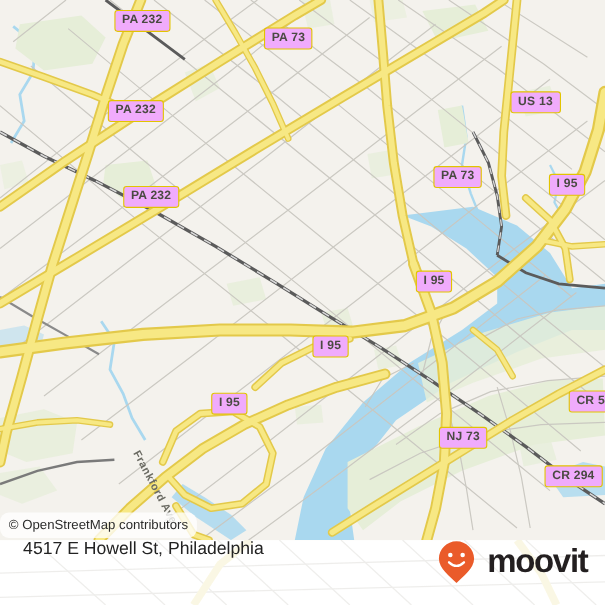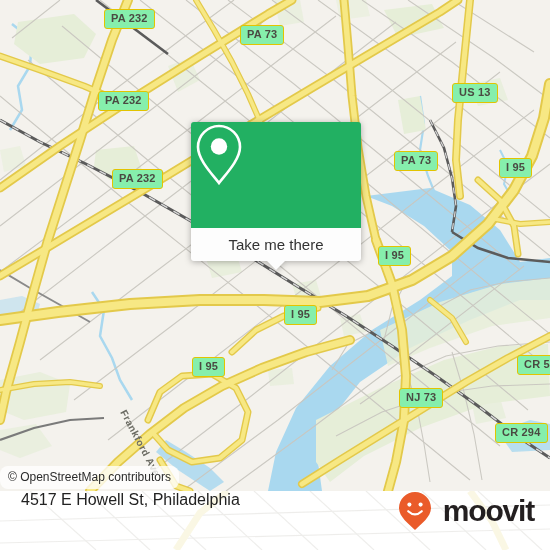--- a/index.html
+++ b/index.html
@@ -6,21 +6,21 @@
   body{font-family:"Liberation Sans",sans-serif;}
   #app{position:relative;width:550px;height:550px;overflow:hidden;background:#f2f0ea;}
 
   
   #map{position:absolute;left:0;top:0;width:550px;height:491px;overflow:hidden;background:#f4f2ed;}
   #map svg{position:absolute;left:0;top:0;}
 
   
   .shield{
     position:absolute;
-    background:#86efac;
+    background:#f0abfc;
     border:1.5px solid #e2c400;
     border-radius:3px;
     color:#4a4a42;
     font-weight:bold;
     font-size:11px;
     line-height:1;
     padding:3px 6px 4px 6px;
     white-space:nowrap;
     letter-spacing:0.2px;
     font-family:"Liberation Sans",sans-serif;
@@ -268,48 +268,36 @@
           <path d="M 0,390 L 34,384 L 70,382 L 100,386" stroke-width="3.6"></path>
         </g>
 
       </g>
     </svg>
 
     <div id="shield-layer">
         <div class="shield" style="left: 104px; top: 9px;">PA 232</div>
         <div class="shield" style="left: 240px; top: 25px;">PA 73</div>
         <div class="shield" style="left: 98px; top: 91px;">PA 232</div>
-        <div class="shield" style="left: 452px; top: 83px;">US 13</div>
+        <div class="shield" style="left: 464px; top: 83px;">US 13</div>
         <div class="shield" style="left: 112px; top: 169px;">PA 232</div>
         <div class="shield" style="left: 394px; top: 151px;">PA 73</div>
         <div class="shield" style="left: 499px; top: 158px;">I 95</div>
         <div class="shield" style="left: 378px; top: 246px;">I 95</div>
         <div class="shield" style="left: 284px; top: 305px;">I 95</div>
         <div class="shield" style="left: 192px; top: 357px;">I 95</div>
         <div class="shield" style="left: 399px; top: 388px;">NJ 73</div>
         <div class="shield" style="left: 517px; top: 355px;">CR 54</div>
         <div class="shield" style="left: 495px; top: 423px;">CR 294</div>
       </div>
 
     <div id="street-label-layer">
         <div class="street-label" style="left: 128px; top: 408px; transform: rotate(62deg);">Frankford Ave</div>
       </div>
 
-    <div id="callout">
-      <div id="callout-green">
-        <svg width="56" height="66" viewBox="0 0 56 66">
-          <path d="M28 4 C16.4 4 7 13.4 7 25 C7 38 22 53 28 61 C34 53 49 38 49 25 C49 13.4 39.6 4 28 4 Z" fill="none" stroke="#ffffff" stroke-width="2.6"></path>
-          <circle cx="28" cy="24.5" r="8.2" fill="#ffffff"></circle>
-        </svg>
-      </div>
-      <div id="callout-white">
-        <span id="callout-label">Take me there</span>
-        <div id="callout-tail"></div>
-      </div>
-    </div>
 
     <div id="attribution">© OpenStreetMap contributors</div>
 
   </div>
 
   <div id="footer">
 
     <svg id="footer-ghost" width="550" height="59" viewBox="0 0 550 59">
       <g stroke="#c9c7c0" stroke-width="1.2" fill="none">
         <path d="M 30,0 L 96,59"></path>

